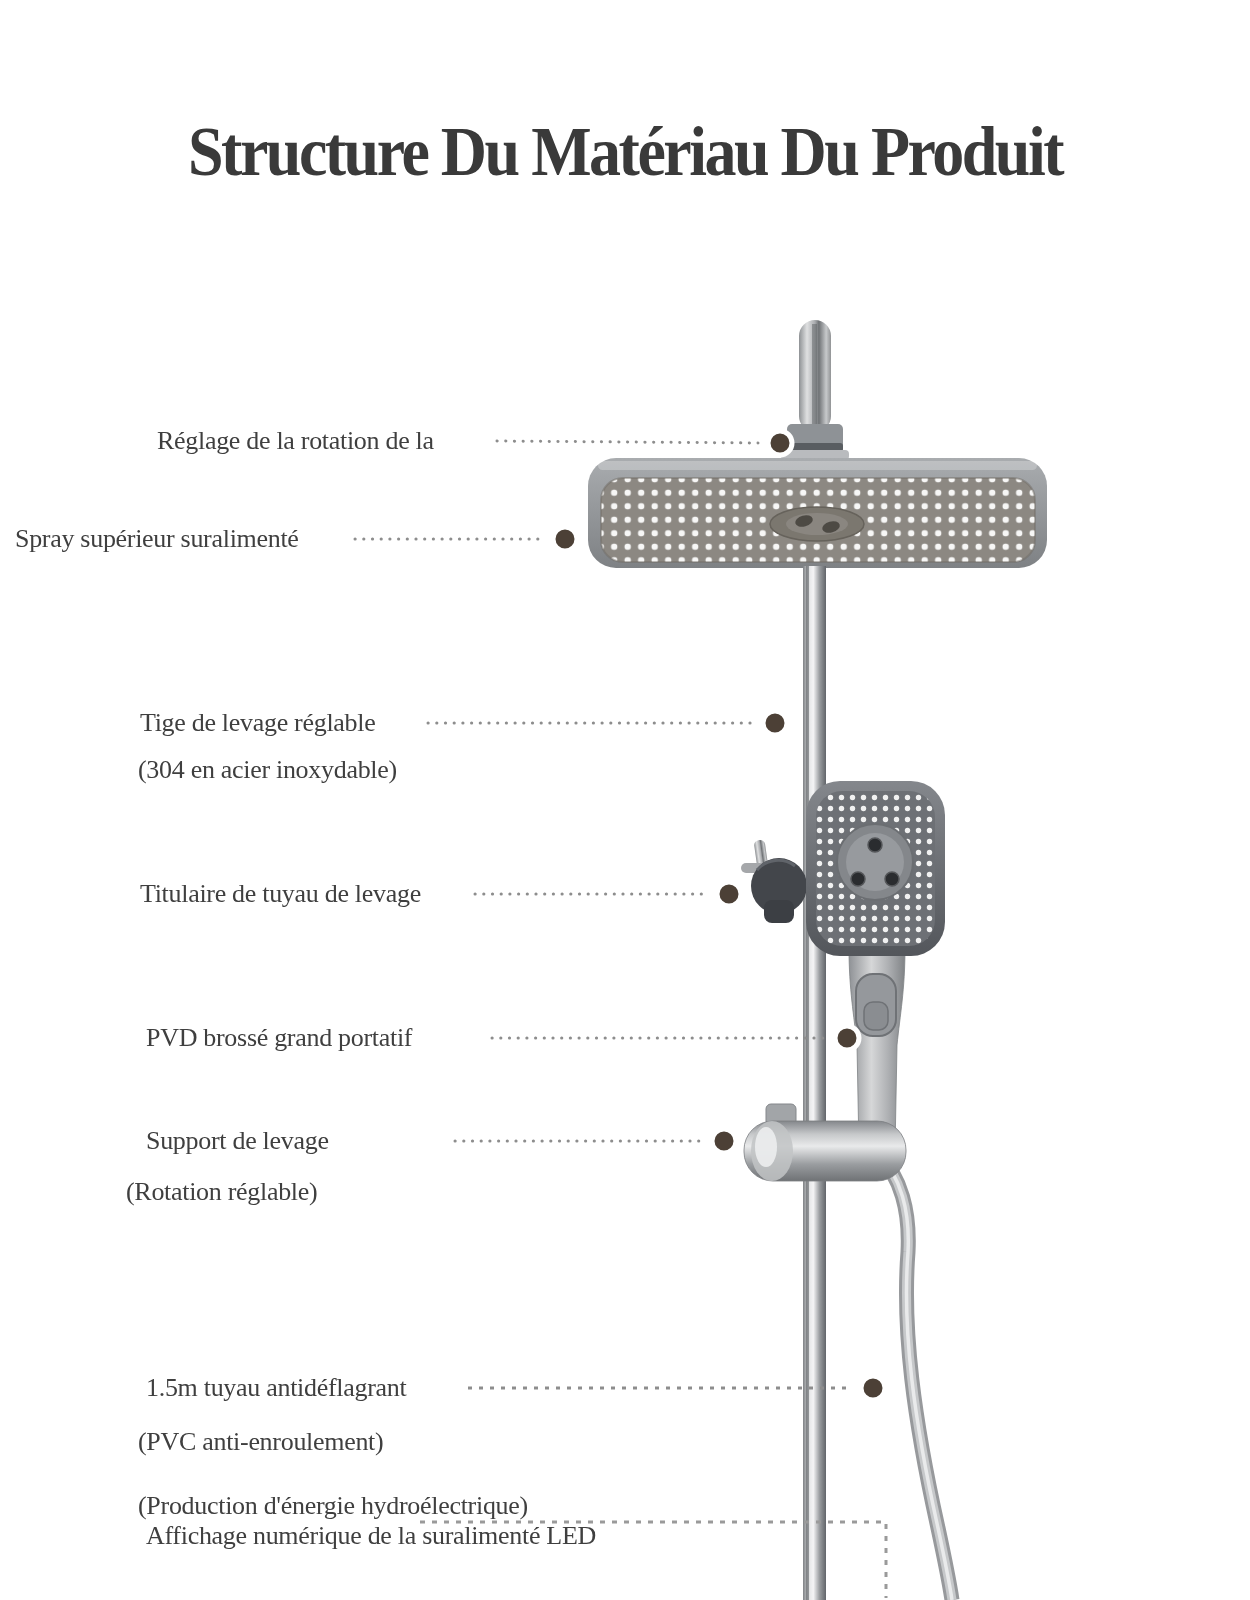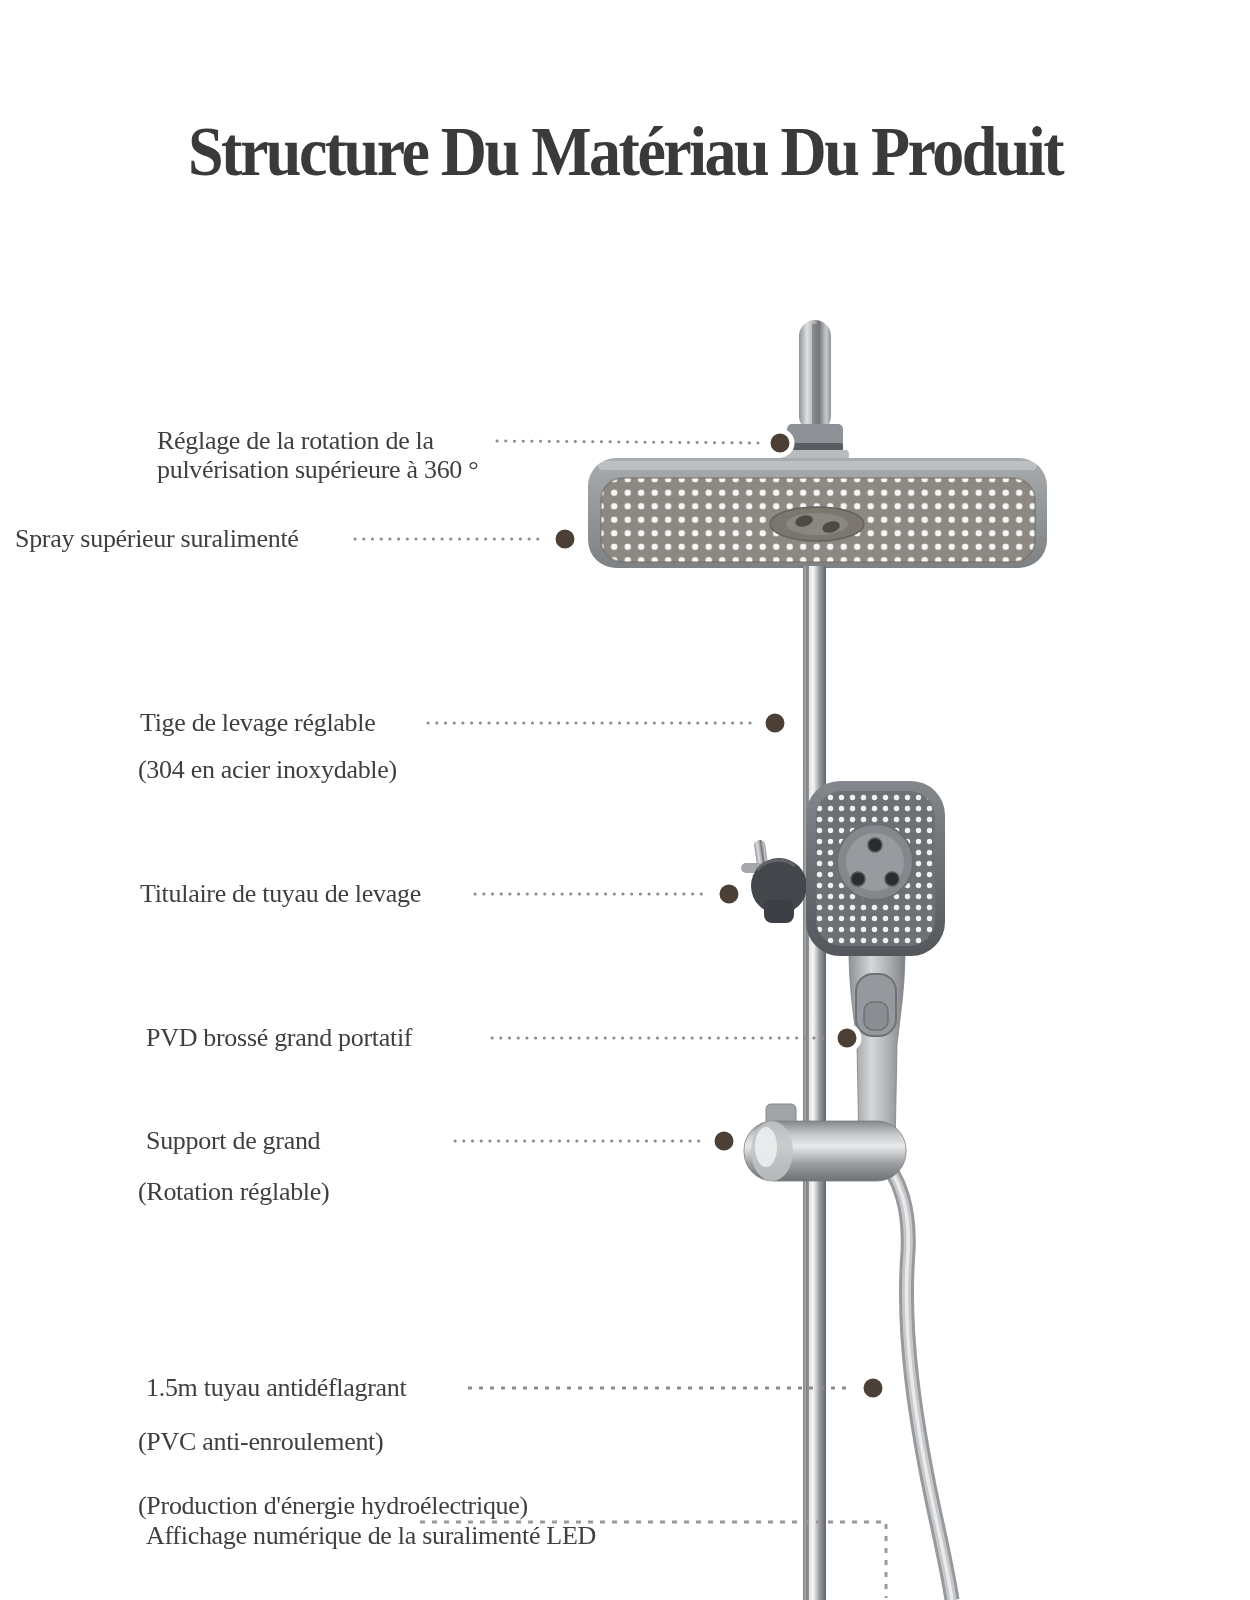--- a/index.html
+++ b/index.html
@@ -148,33 +148,32 @@
 
     <g>
       <rect x="766" y="1104" width="30" height="22" rx="5" fill="#a2a5a8" stroke="#84878b" stroke-width="1"></rect>
       <rect x="744" y="1121" width="162" height="60" rx="29" fill="url(#gBracket)" stroke="#7b7e82" stroke-width="0.8"></rect>
       <ellipse cx="772" cy="1151" rx="21" ry="30" fill="#c2c4c6" opacity="0.85"></ellipse>
       <ellipse cx="766" cy="1147" rx="11" ry="20" fill="#ecedee" opacity="0.9"></ellipse>
     </g>
   </svg>
 
   <div class="lbl" style="left:157px;top:428px">Réglage de la rotation de la</div>
-  <div class="lbl" style="left:157px;top:457px">pulvérisation supérieure à 360 °</div>
 
   <div class="lbl" style="left:15px;top:526px">Spray supérieur suralimenté</div>
 
   <div class="lbl" style="left:140px;top:710px">Tige de levage réglable</div>
   <div class="lbl" style="left:138px;top:757px">(304 en acier inoxydable)</div>
 
   <div class="lbl" style="left:140px;top:881px">Titulaire de tuyau de levage</div>
 
   <div class="lbl" style="left:146px;top:1025px">PVD brossé grand portatif</div>
 
-  <div class="lbl" style="left:146px;top:1128px">Support de grand</div>
-  <div class="lbl" style="left:138px;top:1179px">(Rotation réglable)</div>
+  <div class="lbl" style="left:146px;top:1128px">Support de levage</div>
+  <div class="lbl" style="left:126px;top:1179px">(Rotation réglable)</div>
 
   <div class="lbl" style="left:146px;top:1375px">1.5m tuyau antidéflagrant</div>
   <div class="lbl" style="left:138px;top:1429px">(PVC anti-enroulement)</div>
 
   <div class="lbl" style="left:146px;top:1523px">Affichage numérique de la suralimenté LED</div>
   <div class="lbl" style="left:138px;top:1493px">(Production d'énergie hydroélectrique)</div>
 
   <svg class="layer" viewBox="0 0 1250 1600" aria-hidden="true">
     <g stroke="#8d8d8d" stroke-width="3" stroke-linecap="round" fill="none">
       <path d="M 497 441 L 758 443" stroke-dasharray="0.2 8.5"></path>

